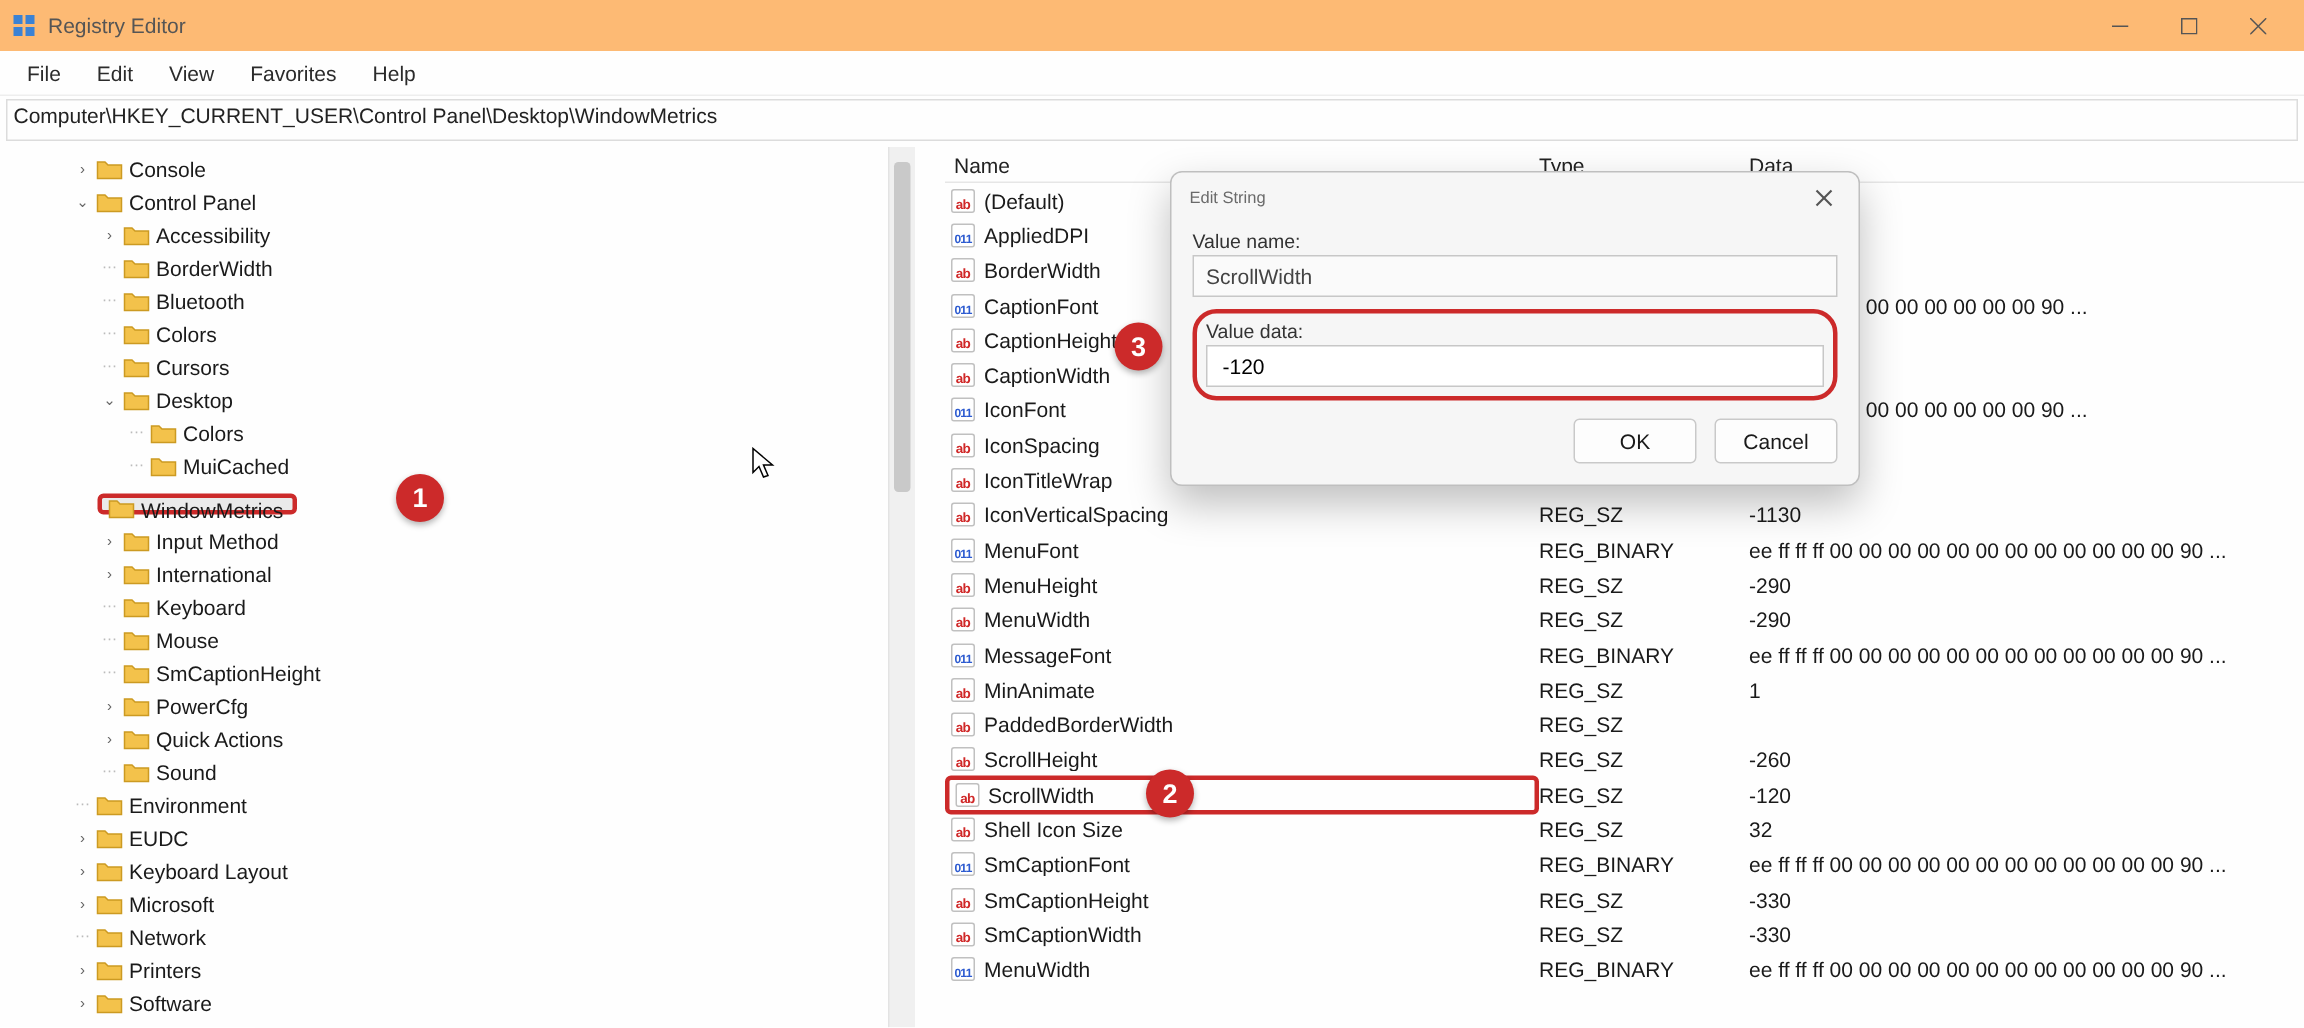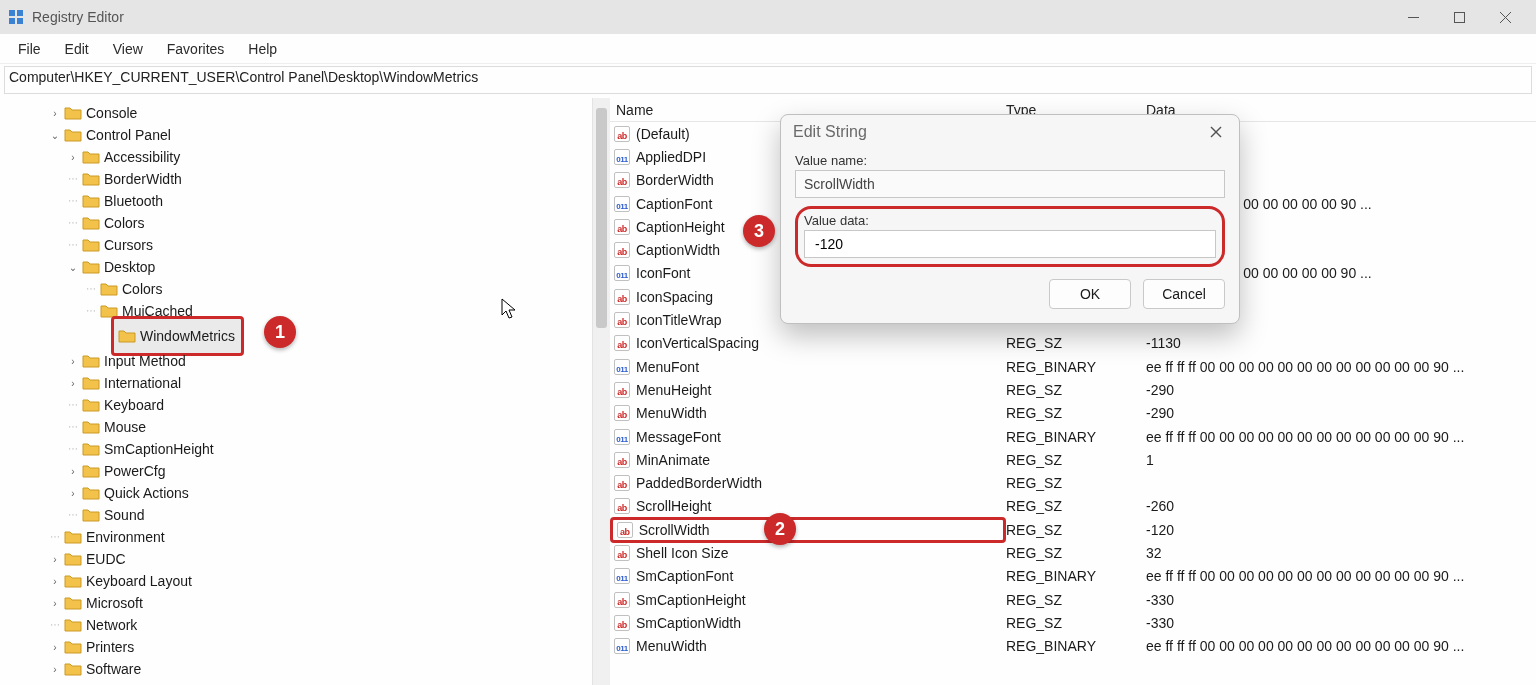--- a/index.html
+++ b/index.html
@@ -1,61 +1,61 @@
 <!DOCTYPE html>
 <html><head>
 <meta charset="utf-8">
 <style>
   * { box-sizing: border-box; }
   html, body { margin: 0; padding: 0; height: 100%; font-family: "Segoe UI", Arial, sans-serif; font-size: 14px; color: #1a1a1a; background: #fff; overflow: hidden; }
   .window { width: 1536px; height: 685px; display: flex; flex-direction: column; background: #fefefe; }
-  .titlebar { height: 34px; display: flex; align-items: center; padding: 0 8px; background: #e5e5e5; color: #555; }
+  .titlebar { height: 34px; display: flex; align-items: center; padding: 0 8px; background: #fdba74; color: #555; }
   .titlebar .appicon { width:16px; height:16px; margin-right:8px; display:inline-flex; }
   .titlebar .title { flex:0 0 auto; }
   .titlebar .spacer { flex:1; }
   .winbtn { width:46px; height:34px; display:flex; align-items:center; justify-content:center; color:#5a5a5a; }
   .winbtn svg { width:11px; height:11px; }
   .menubar { height:30px; display:flex; align-items:center; padding:0 8px; gap:4px; color:#2b2b2b; border-bottom:1px solid #eee; }
   .menuitem { padding:4px 10px; }
   .pathbar { height:28px; border:1px solid #dcdcdc; margin:2px 4px 4px 4px; padding:2px 4px; display:flex; align-items:flex-start; font-size:14px; color:#222; }
   .content { flex:1; display:flex; min-height:0; }
   .tree-pane { width:610px; position:relative; overflow:hidden; }
   .tree-scroll { position:absolute; right:0; top:0; bottom:0; width:18px; background:#f0f0f0; border-left:1px solid #e3e3e3; }
   .thumb { position:absolute; left:3px; right:3px; top:10px; height:220px; background:#c9c9c9; border-radius:3px; }
-  .list-pane { flex:1; position:relative; overflow:hidden; }
+  .list-pane { flex:1; position:relative; overflow:hidden;padding-left:20px; }
   .tree { padding:4px 0 4px 6px; }
   .node { display:flex; align-items:center; height:22px; }
   .twisty { width:14px; text-align:center; color:#666; font-size:10px; cursor:default; }
   .dots { width:14px; text-align:center; color:#bbb; font-size:10px; line-height:10px; }
   .folder { width:18px; height:14px; margin:0 4px 0 2px; display:inline-flex; }
   .folder svg { width:18px; height:14px; }
   .node .label { white-space:nowrap; }
   .indent-0 { padding-left: 42px; }
   .indent-1 { padding-left: 60px; }
   .indent-2 { padding-left: 78px; }
-  .selected-box { border:3px solid #cc2a2a; border-radius:4px; padding:0 6px 0 2px; height:40px; display:flex; align-items:center; background:#eaeaea; margin-left:105px; }
+  .selected-box { border:3px solid #cc2a2a; border-radius:4px; padding:0 6px 0 2px; height:14px; display:flex; align-items:flex-start; background:#eaeaea; margin-left:59px; }
   .columns { display:flex; height:24px; align-items:center; border-bottom:1px solid #e6e6e6; font-size:14px; color:#222; }
   .col-name { width:396px; padding-left:6px; }
   .col-type { width:140px; }
   .col-data { flex:1; }
   .rows { }
   .row { display:flex; align-items:center; height:23.3px; }
   .val-icon { width:16px; height:16px; margin:0 6px 0 4px; display:inline-flex; border:1px solid #c0c0c0; border-radius:2px; background:#fff; align-items:flex-end; justify-content:center; }
   .val-icon.ab { }
   .val-icon.ab span { font-size:9px; font-weight:700; color:#d02828; letter-spacing:-0.5px; }
   .val-icon.bin span { font-size:8px; font-weight:700; color:#2d5bd0; letter-spacing:-0.5px; }
   .row .rname { width:368px; white-space:nowrap; overflow:hidden; text-overflow:ellipsis; }
   .row .rtype { width:140px; }
   .row .rdata { flex:1; white-space:nowrap; overflow:hidden; text-overflow:ellipsis; padding-right:10px; }
   .row.selected .rname-wrap { border:3px solid #cc2a2a; border-radius:4px; height:26px; display:flex; align-items:center; padding-right:4px; margin-left:0; }
   .rname-wrap { display:flex; align-items:center; width:396px; }
 
   
   .overlay { position:absolute; left:782px; top:98px; width:460px; background:#f6f6f6; border:1px solid #bfbfbf; border-radius:8px; box-shadow:0 12px 28px rgba(0,0,0,.25); }
-  .dlg-title { height:34px; display:flex; align-items:center; padding:0 12px; color:#6a6a6a; font-size:16px; }
+  .dlg-title { height:34px; display:flex; align-items:center; padding:0 12px; color:#6a6a6a; font-size:11px; }
   .dlg-title .spacer { flex:1; }
   .dlg-close { width:22px; height:22px; display:flex; align-items:center; justify-content:center; color:#555; }
   .dlg-body { padding:2px 14px 14px 14px; }
   .dlg-label { font-size:13px; color:#333; margin-top:2px; }
   .dlg-input { height:28px; border:1px solid #c7c7c7; background:#fff; padding:0 8px; font-size:14px; display:flex; align-items:center; margin-top:2px; }
   .dlg-input.readonly { background:#fafafa; color:#444; }
   .dlg-input input { border:none; outline:none; width:100%; font-size:14px; height:100%; background:transparent; }
   .dlg-value-box { border:3px solid #cc2a2a; border-radius:16px; padding:4px 6px 6px 6px; margin-top:8px; }
   .dlg-buttons { display:flex; justify-content:flex-end; gap:12px; margin-top:12px; }
   .btn { min-width:82px; height:30px; border:1px solid #c9c9c9; background:#fdfdfd; border-radius:4px; display:flex; align-items:center; justify-content:center; font-size:14px; }

